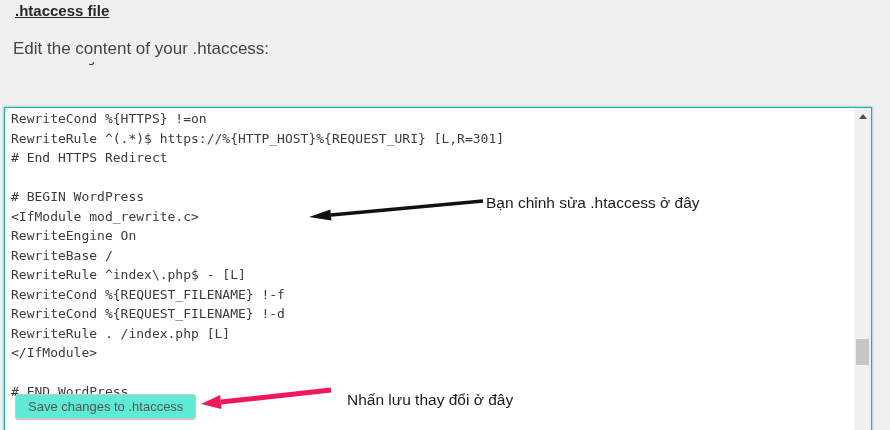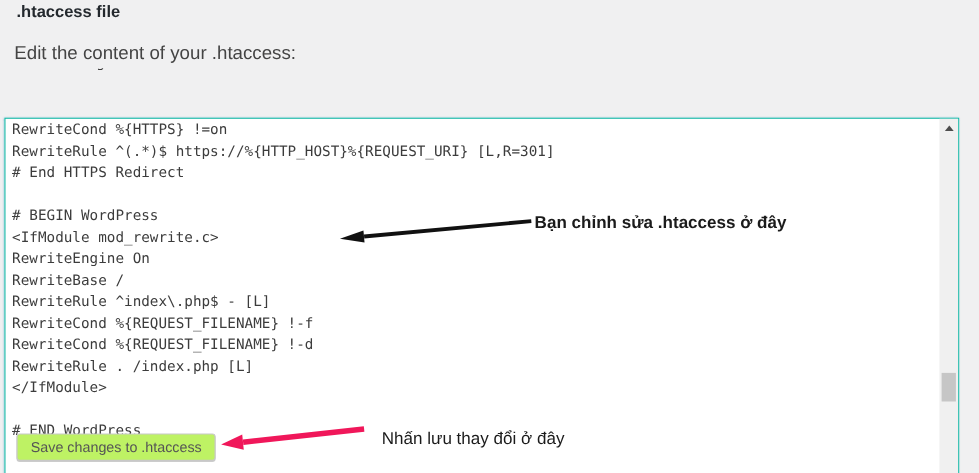--- a/index.html
+++ b/index.html
@@ -10,20 +10,21 @@
     font-family: "Liberation Sans", sans-serif;
     overflow: hidden;
   }
 
   .page-title {
     position: absolute;
     left: 15px; top: 2px;
     font-size: 15px;
     font-weight: 700;
     color: #23282d;
+    text-decoration: underline;
   }
 
   .editor-label {
     position: absolute;
     left: 13px; top: 39px;
     font-size: 17px;
     color: #444444;
   }
 
   
@@ -114,32 +115,32 @@
     width: 890px; height: 430px;
     pointer-events: none;
   }
 
   .note-text {
     position: absolute;
     font-size: 15.5px;
     color: #1b1b1b;
     white-space: nowrap;
   }
-  .note-edit { left: 486px; top: 194px; font-weight: bold; }
+  .note-edit { left: 486px; top: 194px; }
   .note-save { left: 347px; top: 391px; }
 
   .save-button {
     position: absolute;
     left: 15px; top: 394px;
     height: 25px;
     padding: 0 12px;
     font-family: "Liberation Sans", sans-serif;
     font-size: 13px;
     color: #555555;
-    background: #bef264;
+    background: #5eead4;
     border: 1px solid #c8c8c8;
     border-radius: 3px;
     box-shadow: 0 1px 0 #cccccc;
     cursor: pointer;
   }
 </style>
 </head>
 <body style="background: rgb(240, 240, 241);">
 
 <h2 class="page-title">.htaccess file</h2>

